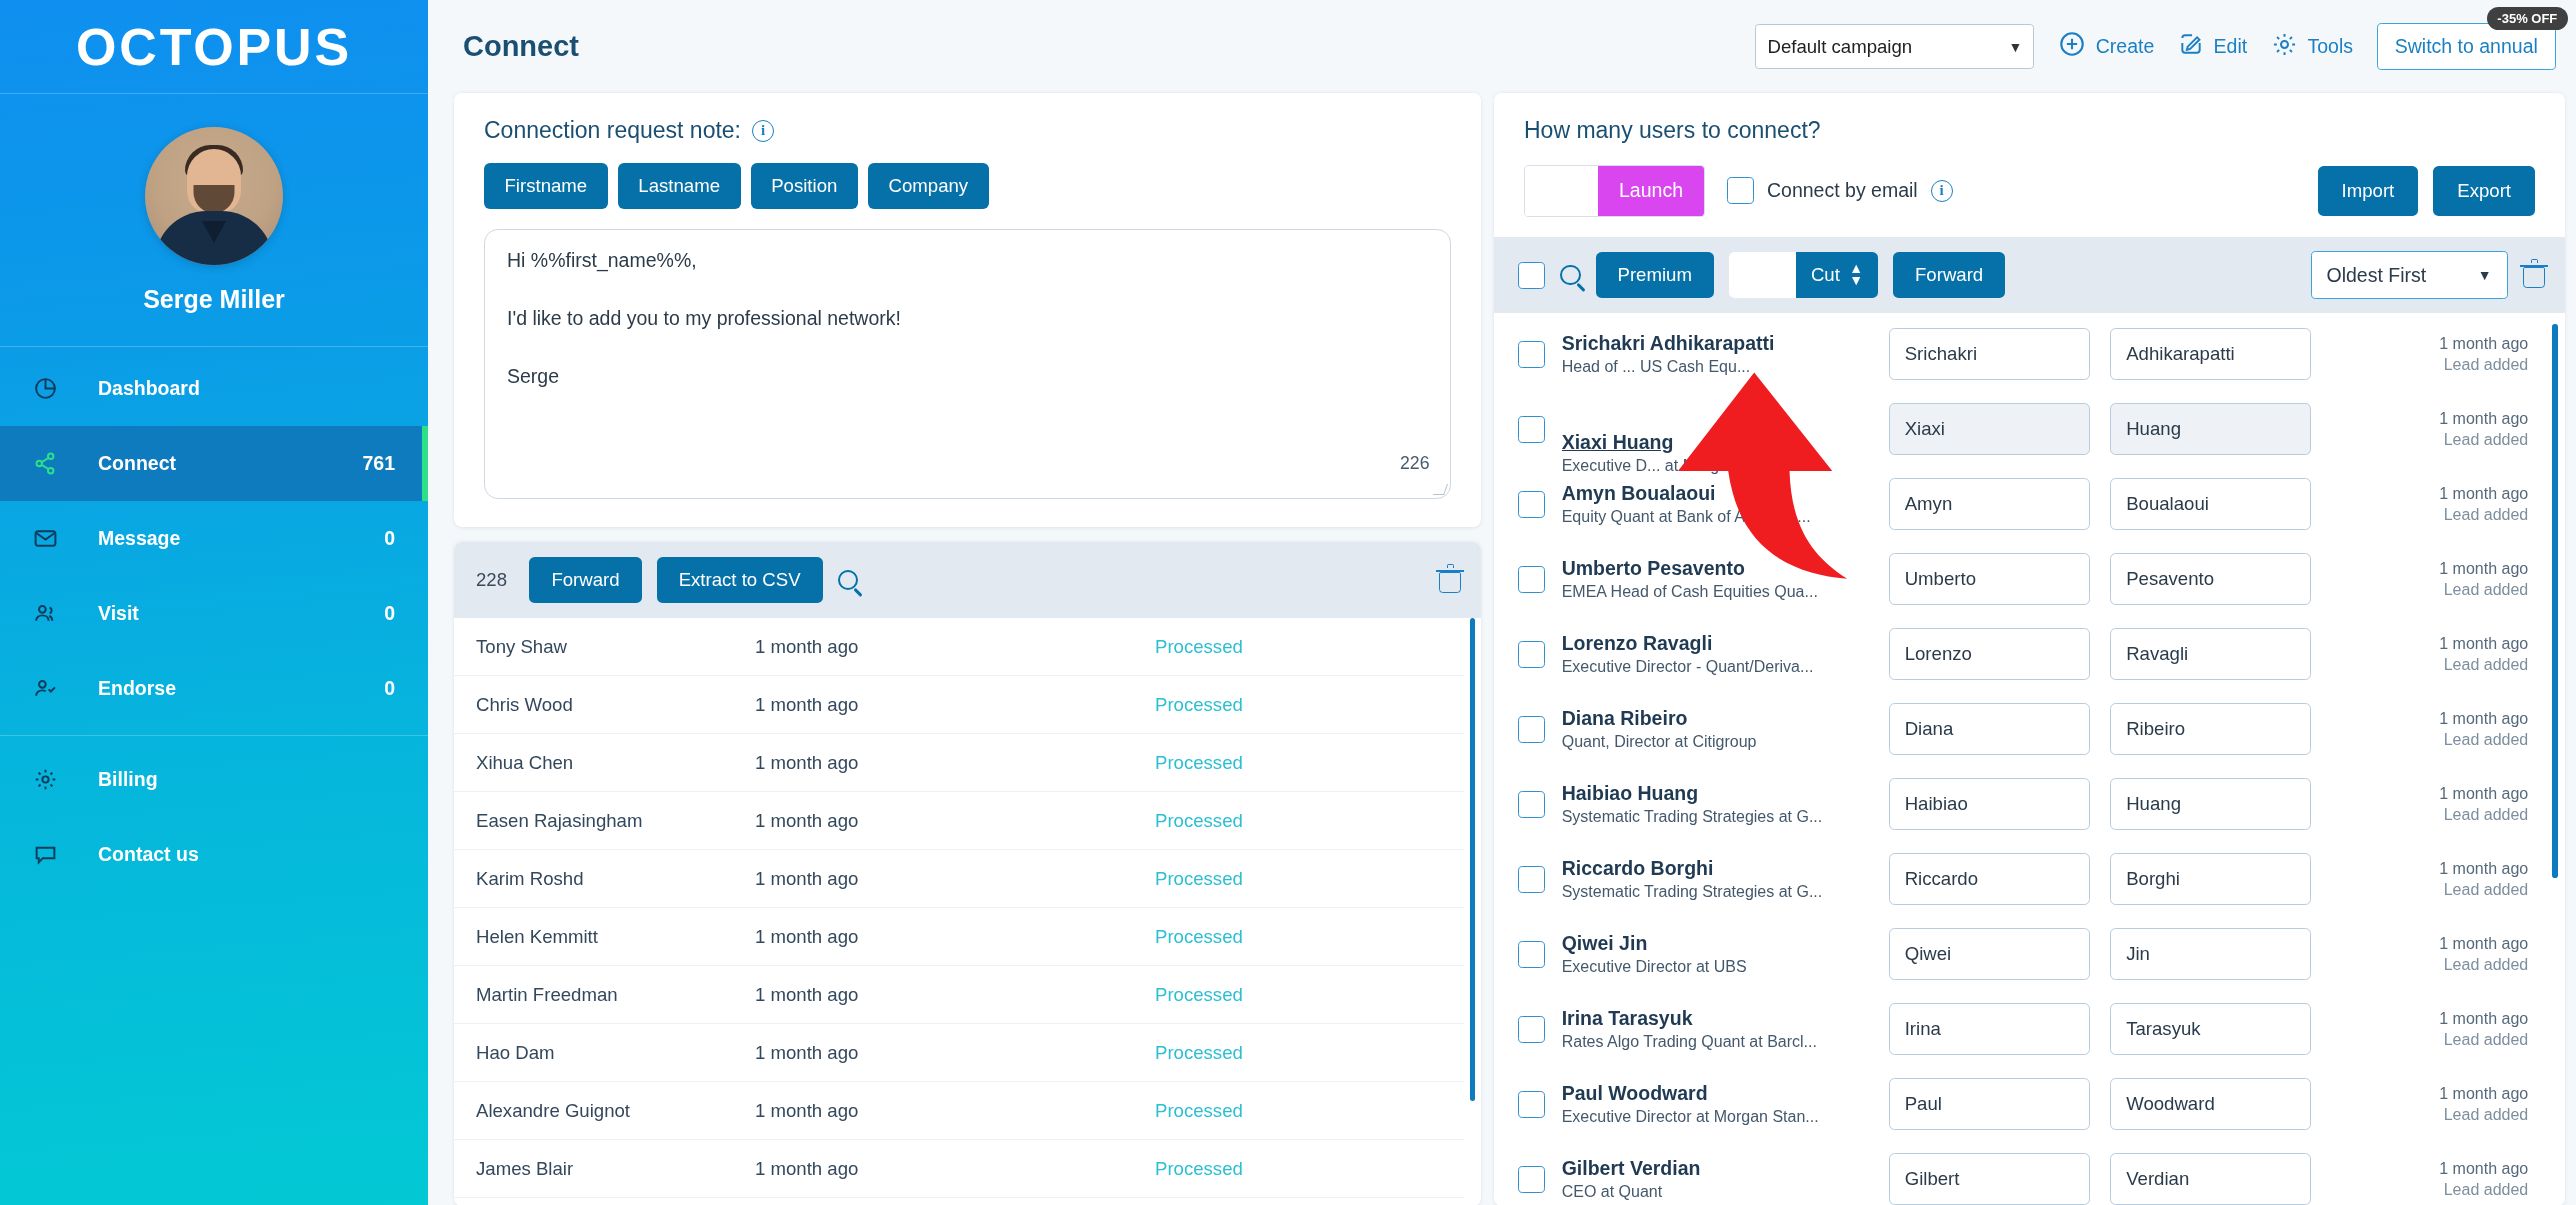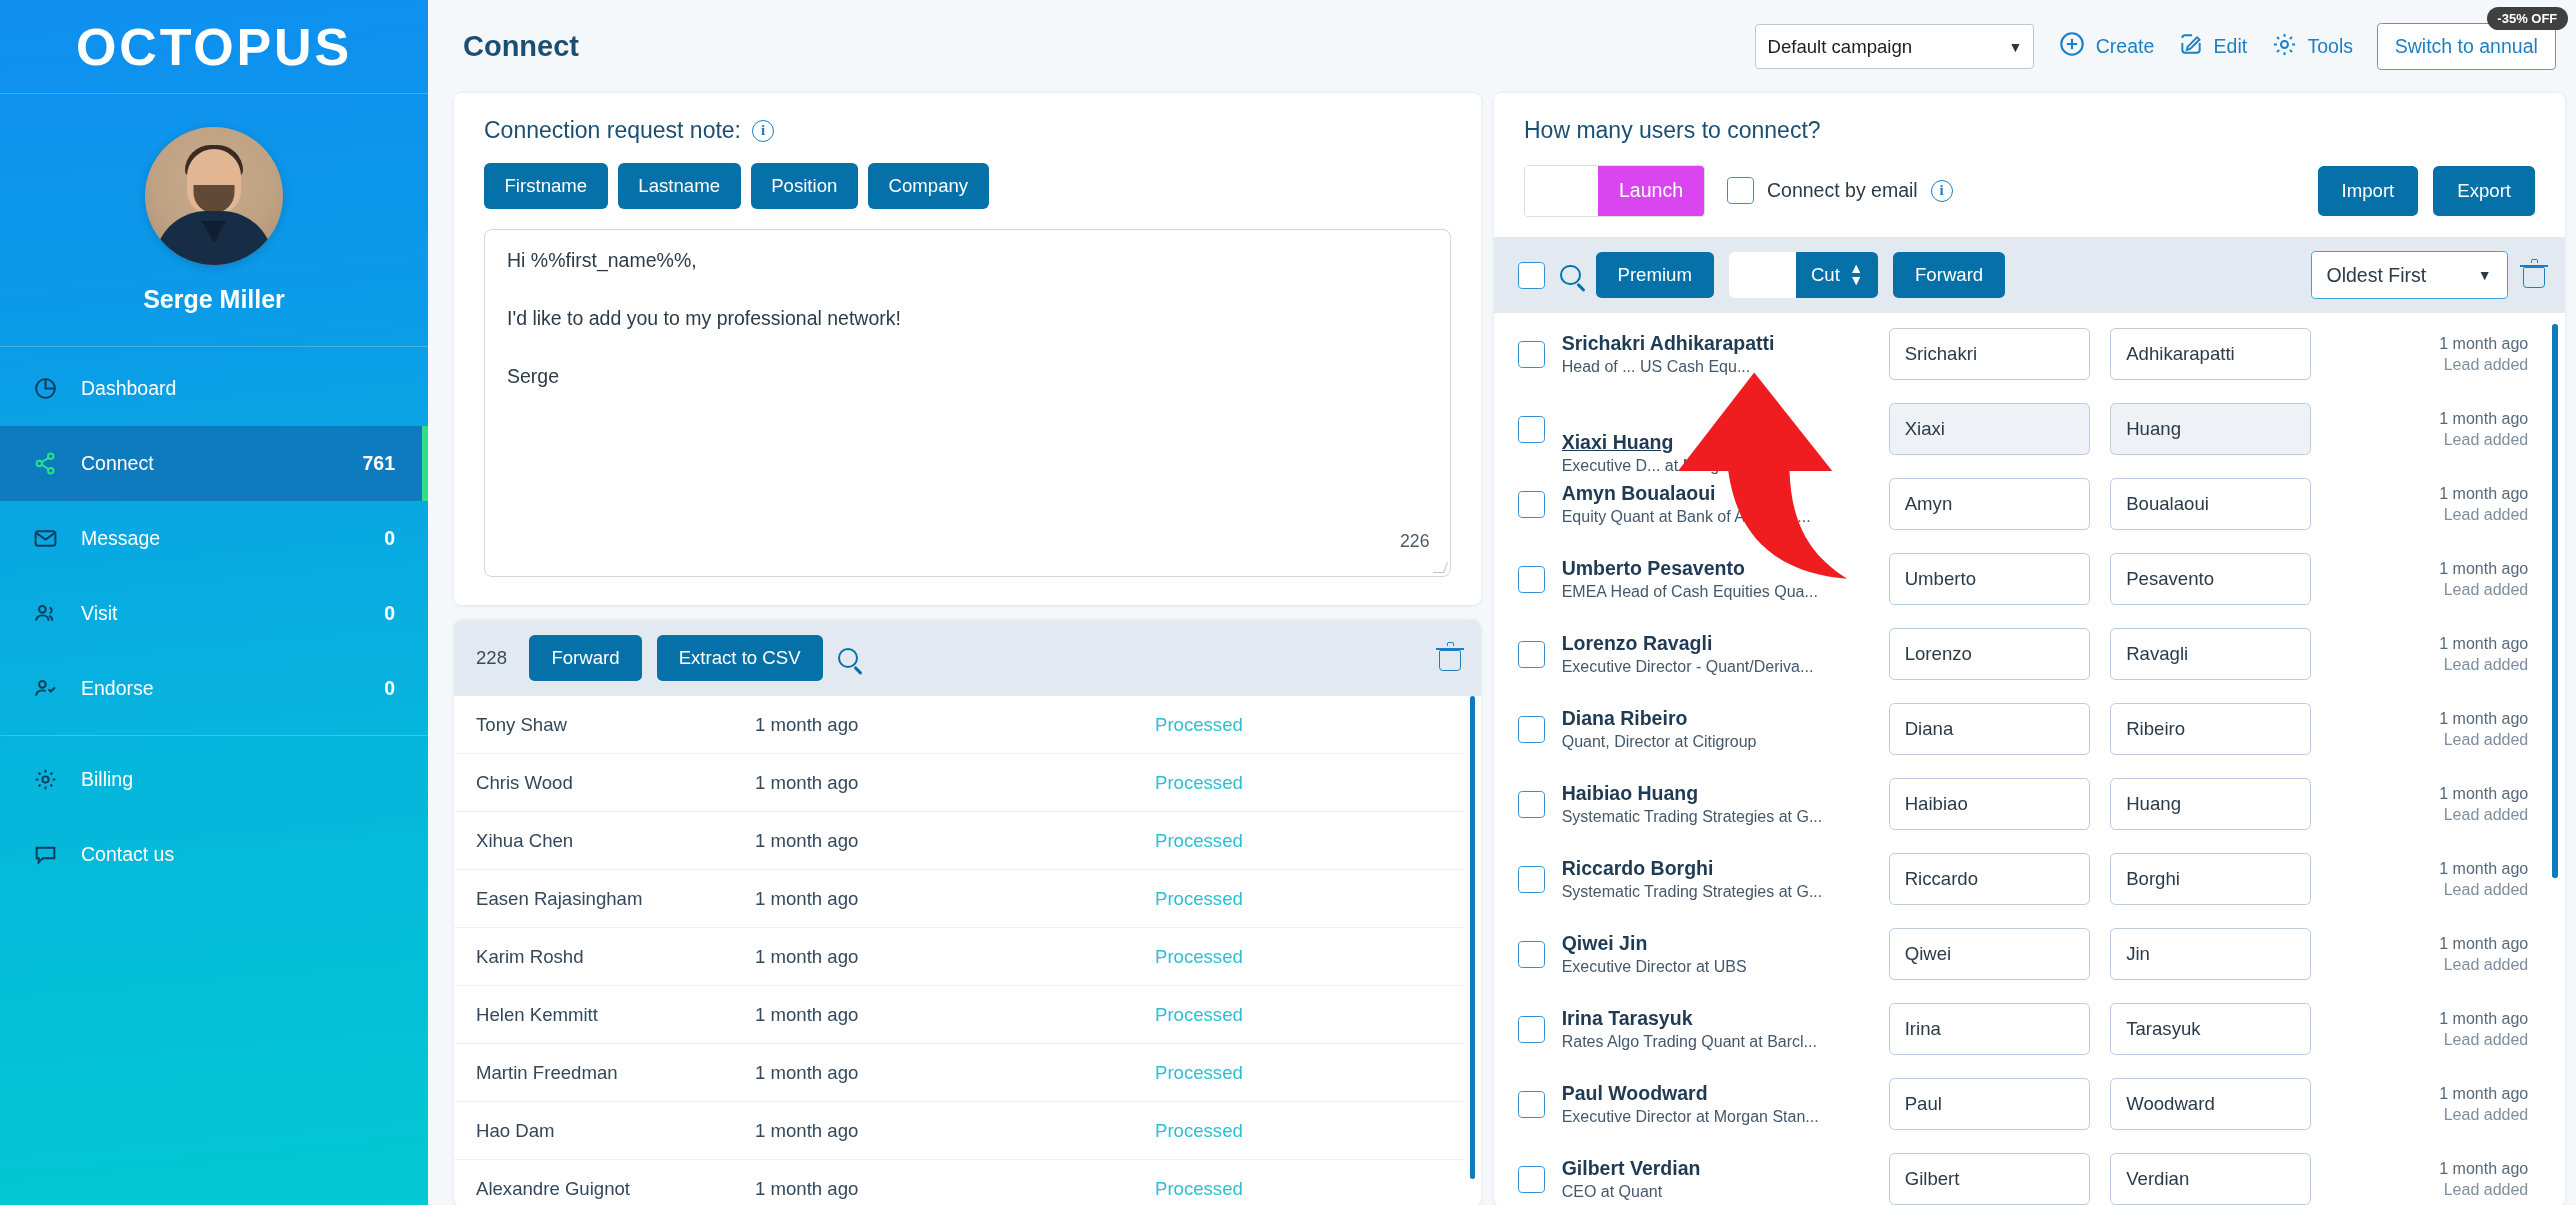--- a/index.html
+++ b/index.html
@@ -49,21 +49,21 @@
     position: absolute; left: 50%; bottom: 22px; transform: translateX(-50%);
     width: 24px; height: 22px; background: #0f1f31; clip-path: polygon(50% 100%, 0 0, 100% 0);
   }
   .pname { margin-top: 20.5px; font-size: 25px; font-weight: 700; }
 
   .nav { padding-top: 3.7px; }
   .nav-item {
     display: flex; align-items: center; height: 75px; padding: 0 33px;
     font-size: 19.5px; cursor: pointer; position: relative; color: #fff;
   }
-  .nav-item .ni-label { flex: 1; margin-left: 23px; }
+  .nav-item .ni-label { flex: 1; margin-left: 40px; font-weight: bold; }
   .nav-item .ni-count { font-size: 19.5px; font-weight: 600; }
   .nav-item.active { background: #0f7bbf; }
   .nav-item.active::after {
     content: ""; position: absolute; right: 0; top: 0; bottom: 0; width: 6.5px; background: #2ce08a;
   }
   .nav-icon { width: 25px; height: 25px; display: block; }
   .nav-sep { height: 0.9px; background: rgba(255,255,255,.22); margin: 9.3px 0 5.6px; }
 
   
   .main { flex: 1; display: flex; flex-direction: column; min-width: 0; background: #f5f8fb; }
@@ -106,22 +106,22 @@
     width: 22px; height: 22px; border: 1.9px solid #1b7fc4; border-radius: 50%;
     color: #1b7fc4; font-size: 15px; font-weight: 700; display: inline-flex;
     align-items: center; justify-content: center; font-family: "Liberation Serif", serif;
   }
   .tag-row { display: flex; gap: 10.2px; margin-top: 18.6px; }
   .tag-btn {
     background: #0571a8; color: #fff; border: none; border-radius: 6px;
     padding: 12px 20.5px; font-size: 18.6px; cursor: pointer; font-family: inherit;
   }
   .note-box {
-    margin-top: 20.5px; border: 0.9px solid #cdd8e3; border-radius: 8px; background: #fff;
-    height: 348px; padding: 18.6px 22px; position: relative; cursor: text;
+    margin-top: 20.5px; border: 0.9px solid #cdd8e3; border-radius: 14px; background: #fff;
+    height: 270px; padding: 18.6px 22px; position: relative; cursor: text;
   }
   .note-line { font-size: 19.5px; color: #2b3b4a; margin-bottom: 35px; }
   .char-count { position: absolute; right: 20.5px; bottom: 24px; font-size: 17.7px; color: #4a5a6a; }
   .resize-grip {
     position: absolute; right: 3.7px; bottom: 2.8px; width: 11px; height: 11px;
     border-right: 1.9px solid #b5c2cf; border-bottom: 1.9px solid #b5c2cf; transform: skewX(-20deg);
   }
 
   
   .proc-card { flex: 1; display: flex; flex-direction: column; min-height: 0; overflow: hidden; }

